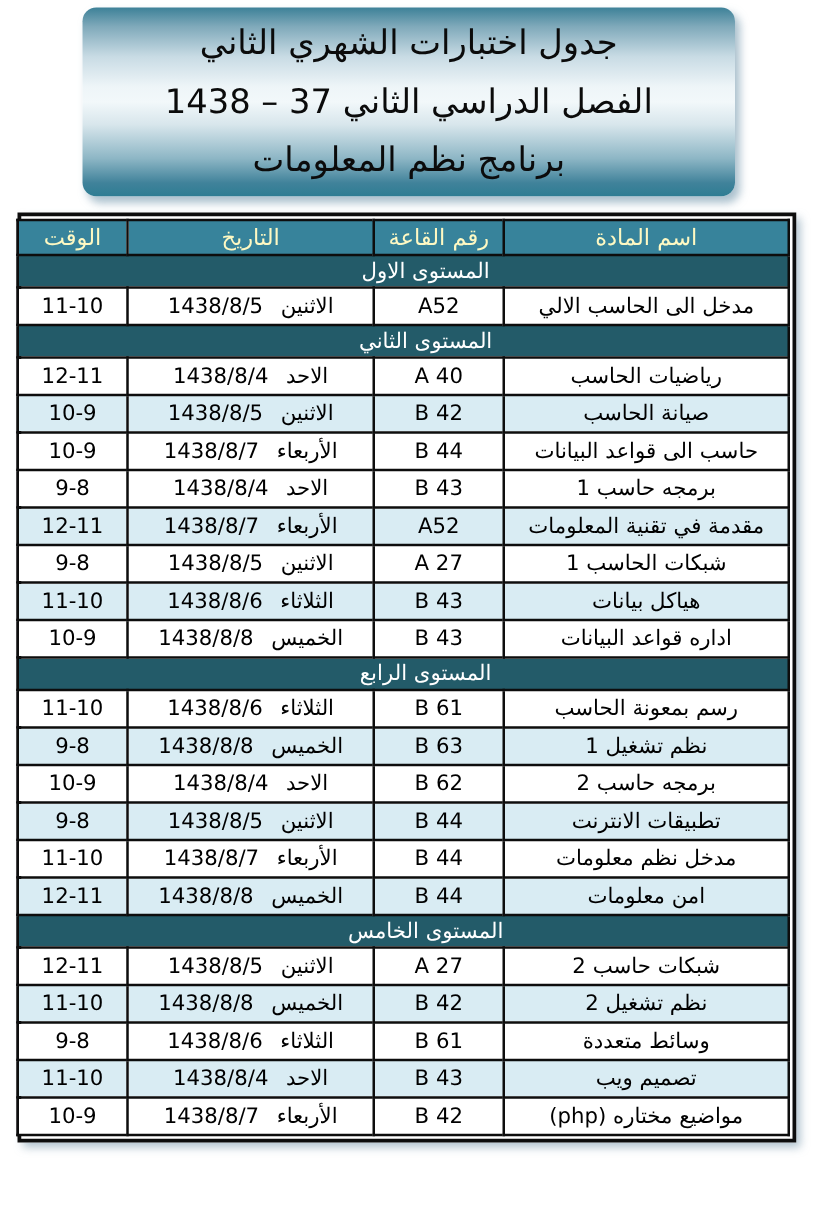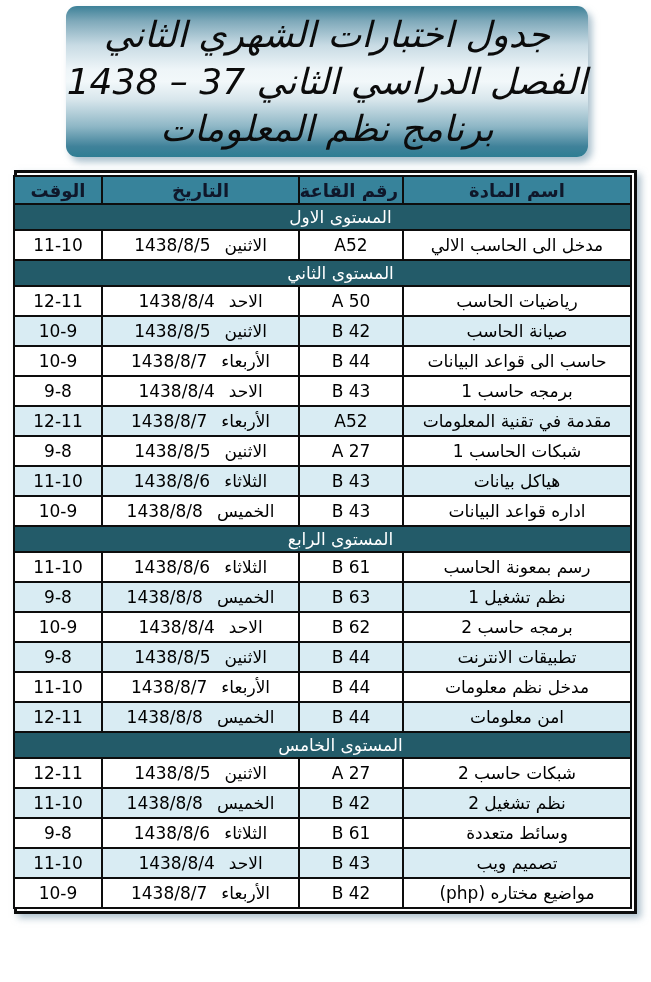--- a/index.html
+++ b/index.html
@@ -19,24 +19,23 @@
       #3d8198 0%, #7fa9ba 10%, #c8dbe4 26%,
       #eef5f8 42%, #f2f8fa 50%, #d8e6ec 62%,
       #8db6c5 80%, #40829a 93%, #2e7d93 100%);
     box-shadow: 4px 5px 7px rgba(125,158,178,0.65);
     display: flex; flex-direction: column;
     justify-content: center; align-items: center;
     text-align: center;
   }
   .title-line {
     color: #0b0b0b;
-    font-size: 36px;
+    font-size: 27px;
     line-height: 47px;
     white-space: nowrap;
-    font-style: italic;
   }
   
   .table-wrap {
     position: absolute;
     left: 14px; top: 170px;
     width: 623px;
     border: 3px solid #0d0d0d;
     padding: 2px;
     background: #ffffff;
     box-shadow: 4px 4px 7px rgba(120,152,172,0.6);
@@ -50,22 +49,22 @@
     border: 2px solid #0d0d0d;
     text-align: center;
     vertical-align: middle;
     padding: 0 4px;
     overflow: hidden;
     white-space: nowrap;
   }
   thead th {
     height: 28px;
     font-size: 18px;
-    font-weight: bold;
-    color: #0f172a;
+    font-weight: normal;
+    color: #fef9c3;
   }
   tr.section-row td {
     height: 26px;
     font-size: 17px;
     color: #ffffff;
     padding-left: 40px;
   }
   tr.data-row td {
     height: 30px;
     font-size: 17px;
@@ -125,21 +124,21 @@
               <span>1438/8/5</span>
             </div>
           </td>
           <td>11-10</td>
         </tr>
         <tr class="section-row">
           <td colspan="4" style="background: rgb(35, 91, 105);">المستوى الثاني</td>
         </tr>
         <tr class="data-row">
           <td>رياضيات الحاسب</td>
-          <td>A 50</td>
+          <td>A 40</td>
           <td class="date-cell">
             <div class="date-inner">
               <span>الاحد</span>
               <span>1438/8/4</span>
             </div>
           </td>
           <td>12-11</td>
         </tr>
         <tr class="data-row alt">
           <td>صيانة الحاسب</td>

